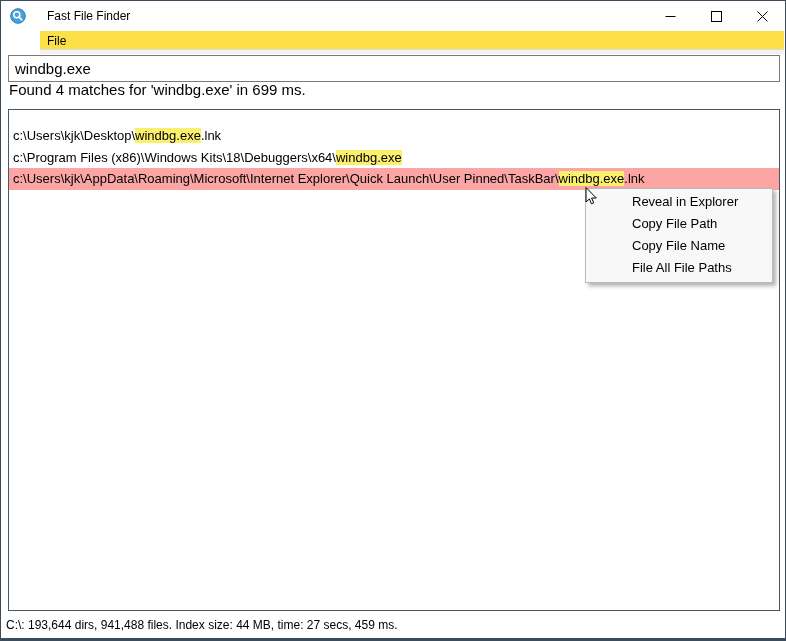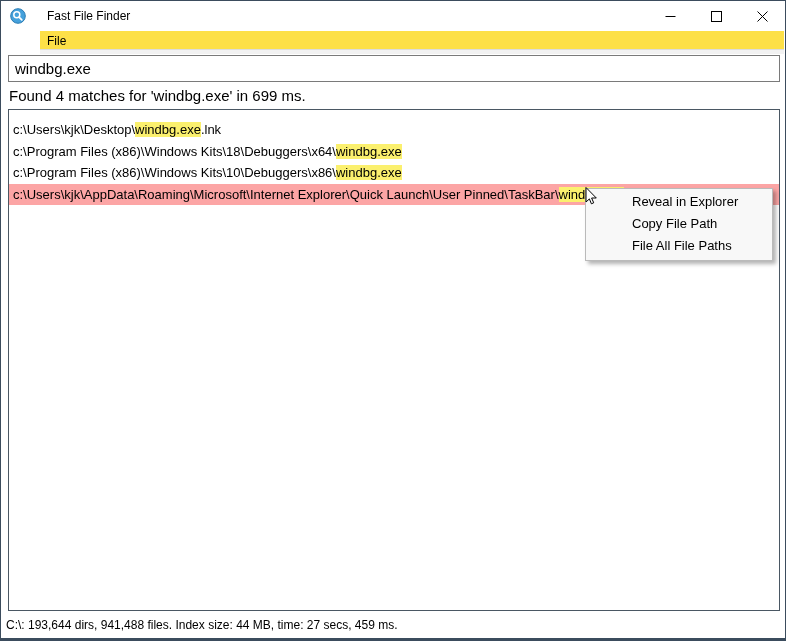--- a/index.html
+++ b/index.html
@@ -57,32 +57,32 @@
     position: absolute; left: 7px; top: 54px;
     width: 772px; height: 27px;
     box-sizing: border-box;
     border: 1px solid #7a7a7a;
     font-family: "Liberation Sans", "DejaVu Sans", sans-serif;
     font-size: 15px; color: #000;
     padding: 0 6px; outline: none;
   }
   
   .found-line {
-    position: absolute; left: 8px; top: 86px;
+    position: absolute; left: 8px; top: 80px;
     font-size: 15px; color: #000; white-space: nowrap;
   }
   
   .listbox {
     position: absolute; left: 7px; top: 108px;
     width: 772px; height: 502px;
     box-sizing: border-box;
     border: 1px solid #4a5763;
     background: #fff;
     overflow: hidden;
-    padding-top: 9px;
+    padding-top: 15px;
   }
   .row {
     height: 21.5px; line-height: 21.5px;
     font-size: 13px; color: #000;
     padding-left: 4px;
     white-space: nowrap;
   }
   .row.selected { background: #fca5a5; }
   .hl { background: #fbf06e; }
   
@@ -156,27 +156,27 @@
     <span class="menu-item">File</span>
   </div>
 
   <input class="search" type="text" value="windbg.exe" style="">
 
   <div class="found-line">Found 4 matches for 'windbg.exe' in 699 ms.</div>
 
   <div class="listbox">
     <div class="row"><span>c:\Users\kjk\Desktop\</span><span class="hl">windbg.exe</span><span>.lnk</span></div>
     <div class="row"><span>c:\Program Files (x86)\Windows Kits\18\Debuggers\x64\</span><span class="hl">windbg.exe</span><span></span></div>
-    <div class="row"><span>c:\Program Files (x86)\Windows Kits\10\Debuggers\x86\</span><span class="hl">windbg.exe</span><span></span></div>
     <div class="row selected"><span>c:\Users\kjk\AppData\Roaming\Microsoft\Internet Explorer\Quick Launch\User Pinned\TaskBar\</span><span class="hl">windbg.exe</span><span>.lnk</span></div>
   </div>
 
   <div class="context-menu">
     <div class="menu-entry">Reveal in Explorer</div>
     <div class="menu-entry">Copy File Path</div>
+    <div class="menu-entry">Copy File Name</div>
     <div class="menu-entry">File All File Paths</div>
   </div>
 
   <div class="statusbar">C:\: 193,644 dirs, 941,488 files. Index size: 44 MB, time: 27 secs, 459 ms.</div>
 
   <div class="cursor">
     <svg width="14" height="20" viewBox="0 0 14 20">
       <path d="M1,0.5 L1,15 L4.4,11.9 L6.4,16.8 L8.7,15.8 L6.6,11 L11.3,11 Z" fill="#ffffff" stroke="#000000" stroke-width="1"></path>
     </svg>
   </div>

